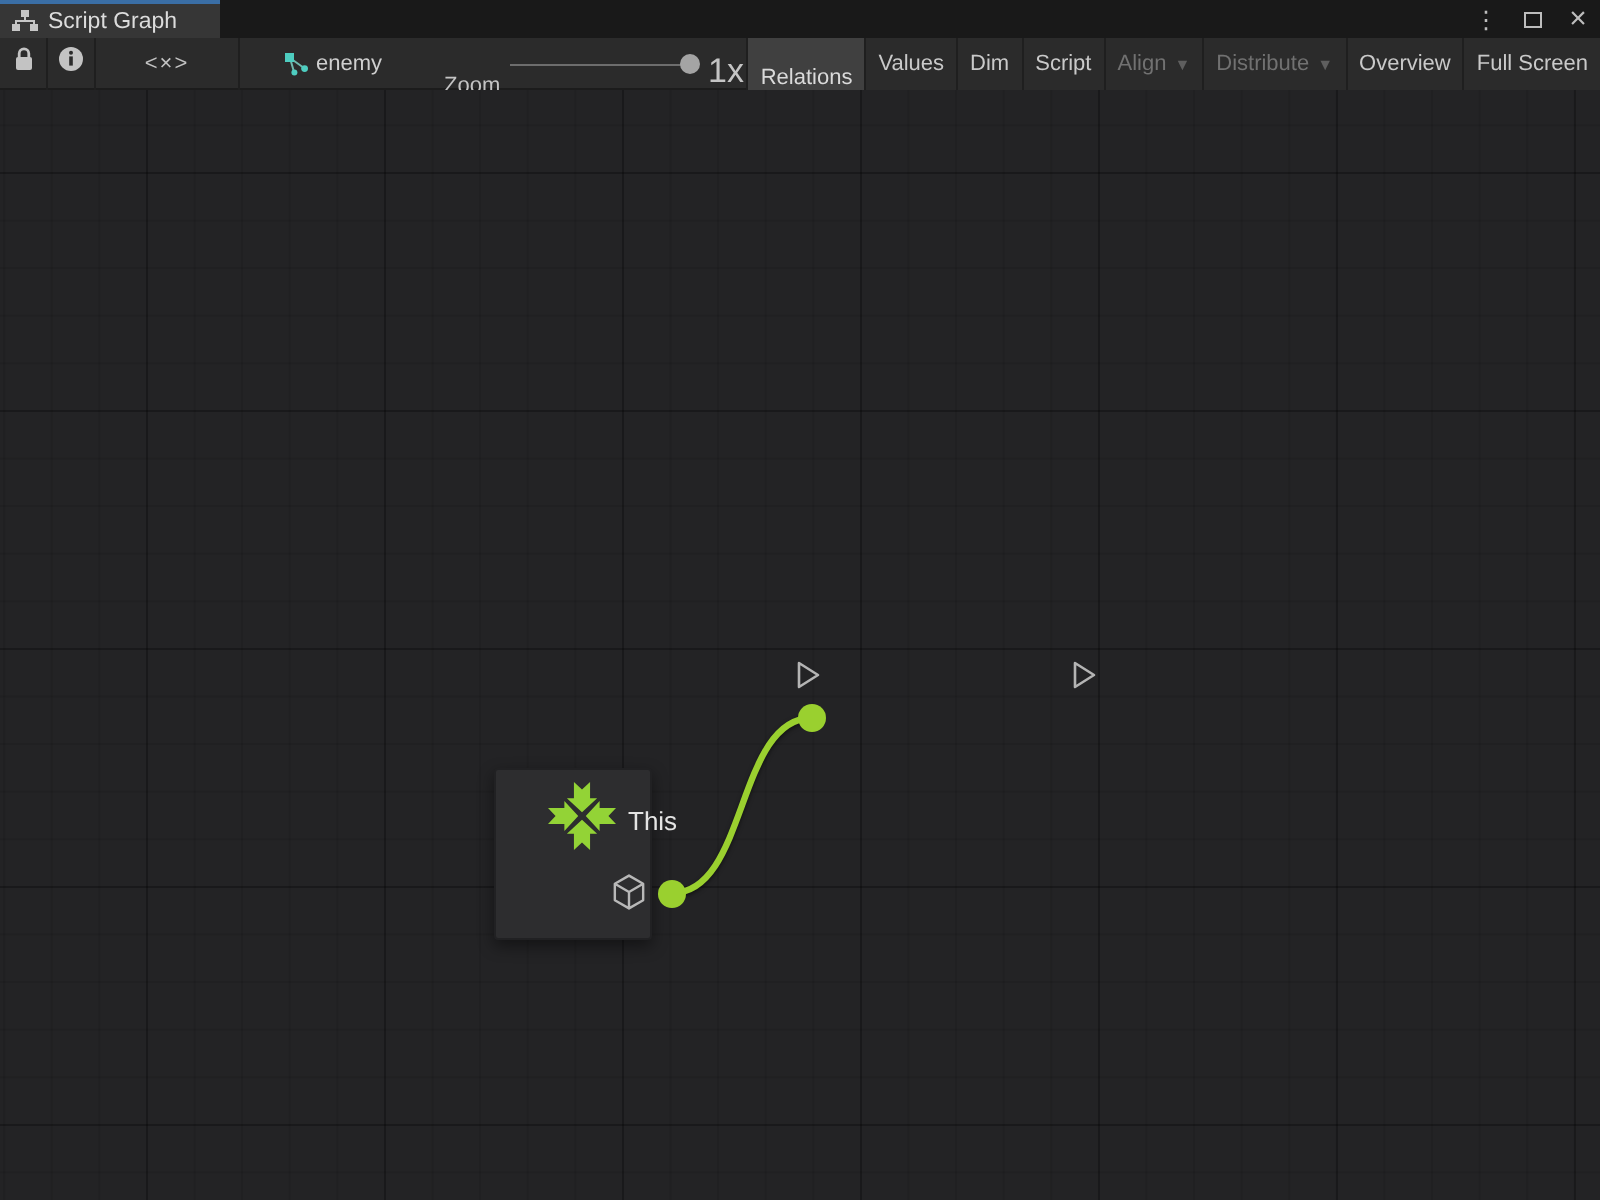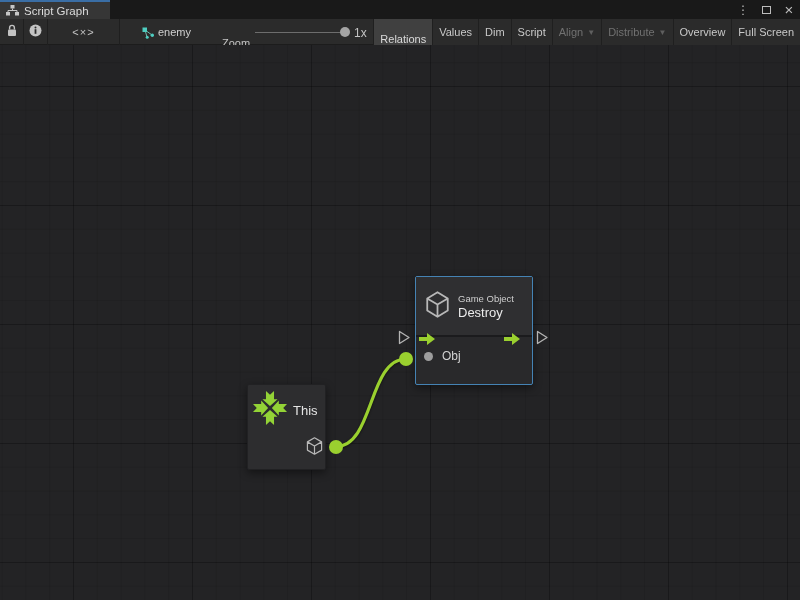--- a/index.html
+++ b/index.html
@@ -41,21 +41,21 @@
     border-right:1px solid #1f1f1f;
   }
   .cell-lock { left:0; width:24px; }
   .cell-info { left:24px; width:24px; }
   .cell-code { left:48px; width:72px; color:#c3c3c3; font-size:11px; letter-spacing:1px; }
   .enemy-icon { position:absolute; left:142px; top:7px; }
   .enemy-label { position:absolute; left:158px; top:7px; font-size:11px; color:#cfcfcf; }
   .zoom-label { position:absolute; left:222px; top:18px; font-size:11px; color:#c4c4c4; }
   .zoom-track { position:absolute; left:255px; top:12.5px; width:86px; height:1px; background:#6d6d6d; }
   .zoom-handle { position:absolute; left:340px; top:8px; width:10px; height:10px; border-radius:50%; background:#a4a4a4; }
-  .zoom-value { position:absolute; left:354px; top:7px; font-size:12px; color:#c4c4c4; }
+  .zoom-value { position:absolute; left:354px; top:7px; font-size:17px; color:#c4c4c4; }
 
   .tb-buttons {
     position:absolute; right:0; top:0; height:26px; display:flex; align-items:stretch;
   }
   .tb-btn {
     display:flex; align-items:center; padding:0 6px; gap:4px;
     font-size:11px; color:#c9c9c9; background:#2b2b2b;
     border-left:1px solid #1f1f1f; white-space:nowrap; cursor:default;
   }
   .tb-btn.active { background:#404040; color:#dadada;align-items:flex-end; }
@@ -80,21 +80,21 @@
 
   
   .node {
     position:absolute; border-radius:2px;
     box-shadow:0 3px 8px rgba(0,0,0,0.45);
   }
   .node-this {
     left:247px; top:339px; width:79px; height:86px;
     background:#2d2d2f; border:1px solid #212123;
   }
-  .node-this .hdr { display:flex; align-items:center; padding:6px 6px 0 5px; gap:6px; }
+  .node-this .hdr { display:flex; align-items:center; padding:6px 6px 0 5px; gap:6px;margin-left:21px; }
   .node-this .hdr-title { font-size:13px; color:#e4e4e4; }
   .this-cube { position:absolute; left:57px; top:51px; }
 
   .node-destroy {
     left:415px; top:231px; width:118px; height:109px;
     background:#29292b; border:1px solid #4583b4;
   }
   .node-destroy .hdr {
     height:60px; background:#2f2f31; border-bottom:2px solid #1b1b1d;
     display:flex; align-items:center; padding-left:8px; gap:7px;
@@ -230,49 +230,20 @@
       </span>
       <span class="hdr-title">This</span>
     </div>
     <span class="this-cube">
       <svg width="19" height="20" viewBox="-11 -11.5 22 23">
         <path d="M0,-9.5 L8.2,-4.75 L8.2,4.75 L0,9.5 L-8.2,4.75 L-8.2,-4.75 Z M-8.2,-4.75 L0,0 L8.2,-4.75 M0,0 L0,9.5" stroke="#b8b8b8" stroke-width="1.4" fill="none" stroke-linejoin="round"></path>
       </svg>
     </span>
   </div>
 
-  <div class="node node-destroy">
-    <div class="hdr">
-      <span>
-        <svg width="27" height="29" viewBox="-12 -13 24 26">
-          <path d="M0,-11 L9.2,-5.4 L9.2,5.4 L0,11 L-9.2,5.4 L-9.2,-5.4 Z M-9.2,-5.4 L0,0 L9.2,-5.4 M0,0 L0,11" stroke="#b8b8b8" stroke-width="1.6" fill="none" stroke-linejoin="round"></path>
-        </svg>
-      </span>
-      <span class="hdr-text">
-        <span class="hdr-cat">Game Object</span>
-        <span class="hdr-name">Destroy</span>
-      </span>
-    </div>
-
-    <span class="flow-arrow flow-in">
-      <svg width="16" height="12" viewBox="0 0 16 12">
-        <path d="M0,4 H8 V0 L16,6 L8,12 V8 H0 Z" fill="#9ad02f"></path>
-      </svg>
-    </span>
-    <span class="flow-arrow flow-out">
-      <svg width="16" height="12" viewBox="0 0 16 12">
-        <path d="M0,4 H8 V0 L16,6 L8,12 V8 H0 Z" fill="#9ad02f"></path>
-      </svg>
-    </span>
-
-    <div class="port-row">
-      <span class="port-dot"></span>
-      <span class="port-label">Obj</span>
-    </div>
-  </div>
 
   <span class="tri-port tri-left">
     <svg width="13" height="15" viewBox="0 0 13 15">
       <path d="M1.5,1.5 L11,7.5 L1.5,13.5 Z" stroke="#b4b4b4" stroke-width="1.3" fill="none" stroke-linejoin="round"></path>
     </svg>
   </span>
   <span class="tri-port tri-right">
     <svg width="13" height="15" viewBox="0 0 13 15">
       <path d="M1.5,1.5 L11,7.5 L1.5,13.5 Z" stroke="#b4b4b4" stroke-width="1.3" fill="none" stroke-linejoin="round"></path>
     </svg>

